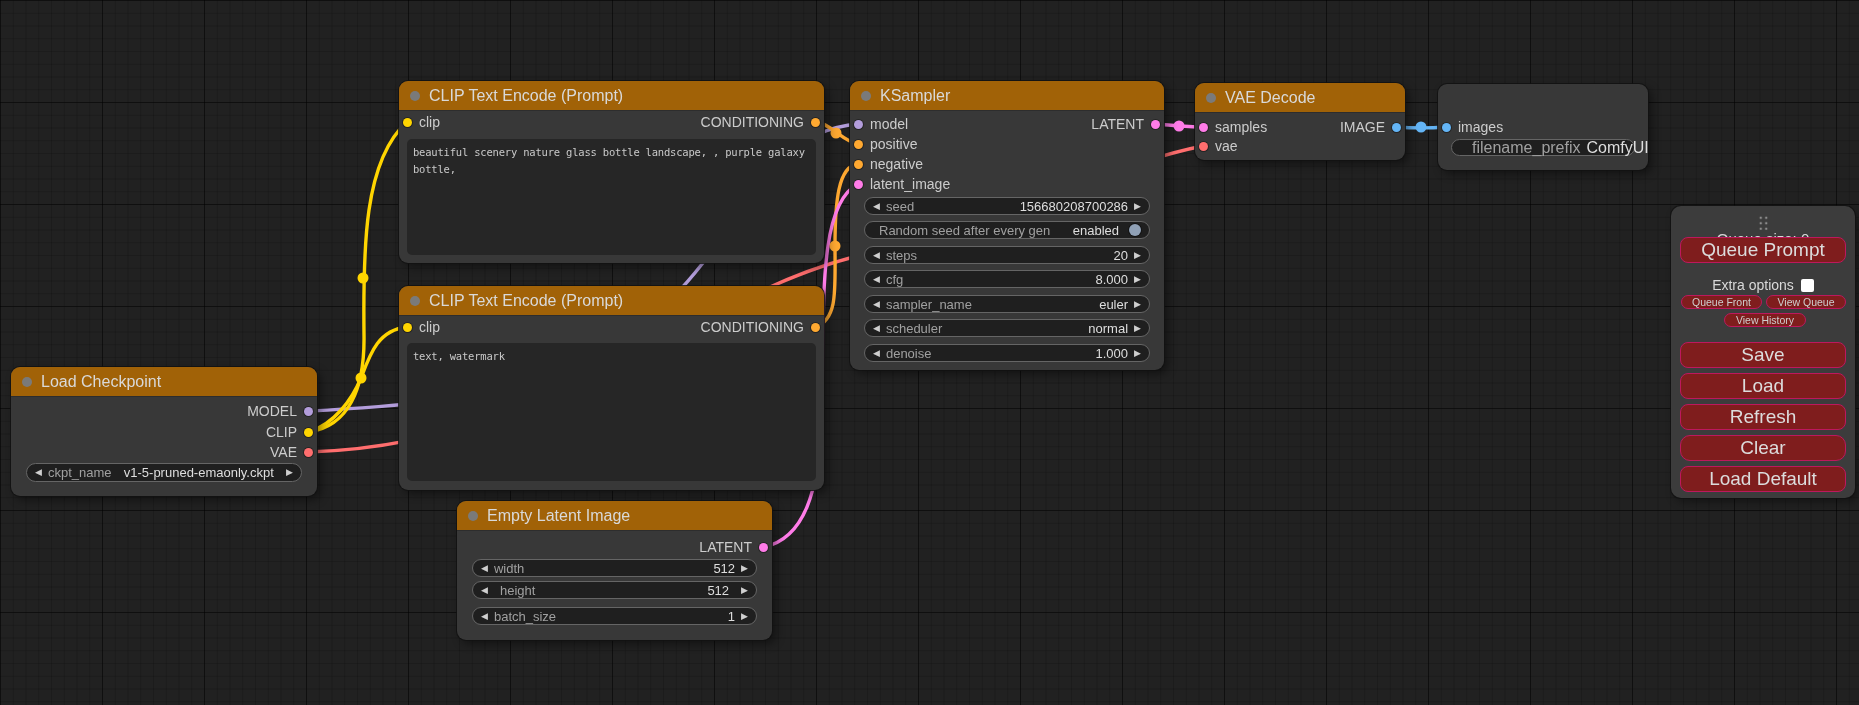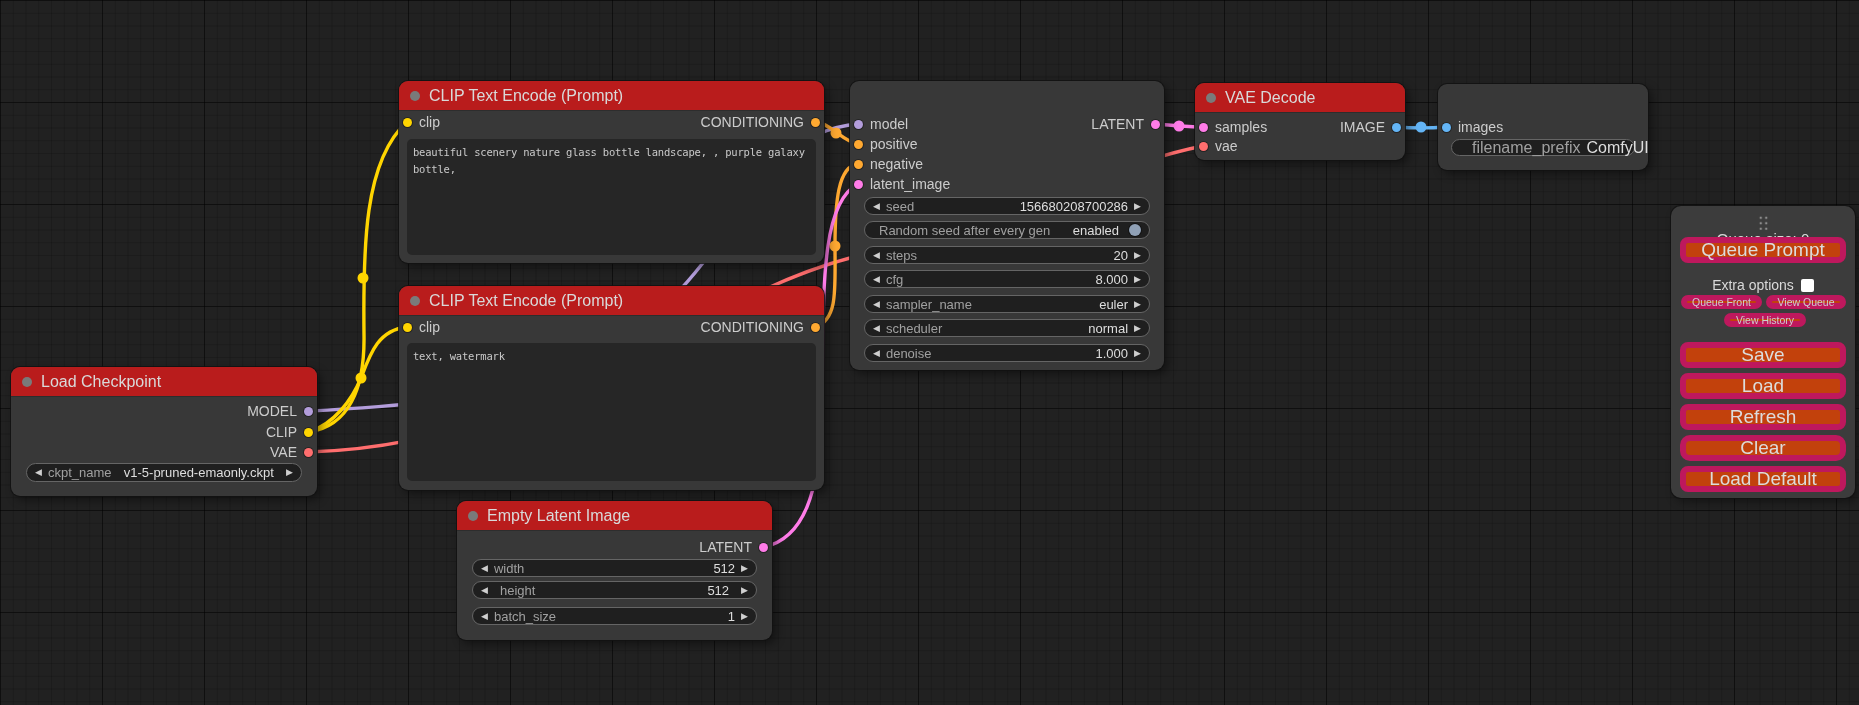--- a/index.html
+++ b/index.html
@@ -9,21 +9,21 @@
       linear-gradient(to right, rgba(0,0,0,.45) 1px, transparent 1px),
       linear-gradient(to bottom, rgba(0,0,0,.45) 1px, transparent 1px),
       linear-gradient(to right, rgba(0,0,0,.16) 1px, transparent 1px),
       linear-gradient(to bottom, rgba(0,0,0,.16) 1px, transparent 1px);
     background-size:102px 102px,102px 102px,12.75px 12.75px,12.75px 12.75px;}
   svg.wires{position:absolute;left:0;top:0;}
   svg.wires path{fill:none;stroke-width:3.4px;stroke-linecap:round;}
 
   .node{position:absolute;background:#383838;border-radius:9px;
     box-shadow:0 0 0 1px rgba(18,18,18,.85), 4px 4px 10px rgba(0,0,0,.45);}
-  .node-title{position:absolute;left:0;right:0;top:0;height:30px;background:#b91c1c;
+  .node-title{position:absolute;left:0;right:0;top:0;height:30px;background:#a16207;
     border-radius:9px 9px 0 0;display:flex;align-items:center;gap:9px;padding:0 11px;
     box-sizing:border-box;color:#d9d9d9;font-size:16px;border-bottom:1px solid #2d2d2d;}
   .tdot{width:10px;height:10px;border-radius:50%;background:#7a7a7a;flex:none;}
   .slot{position:absolute;height:18px;display:flex;align-items:center;gap:7px;color:#cccccc;font-size:14px;white-space:nowrap;}
   .slot.in{left:4px;}
   .slot.out{right:4px;flex-direction:row-reverse;}
   .sdot{width:9px;height:9px;border-radius:50%;flex:none;box-shadow:0 0 0 1px rgba(0,0,0,.35);}
   .widget{position:absolute;background:#1f1f1f;border:1px solid #656565;border-radius:10px;
     display:flex;align-items:center;box-sizing:border-box;font-size:13px;padding:0 8px;gap:6px;color:#c6c6c6;}
   .widget .lbl{color:#a0a0a0;}
@@ -38,21 +38,21 @@
     color:#c9c9c9;white-space:pre-wrap;overflow:hidden;}
 
   .panel{position:absolute;left:1671px;top:206px;width:184px;height:292px;background:#3c3c3c;border-radius:10px;
     box-shadow:0 0 0 1px rgba(18,18,18,.8),4px 4px 10px rgba(0,0,0,.4);}
   .panel-header{position:absolute;top:9px;left:9px;right:9px;height:18px;display:flex;align-items:center;flex-direction:column;}
   .drag{width:11px;height:15px;background-image:radial-gradient(#8d8d8d 1.2px, transparent 1.5px);
     background-size:5.5px 5.5px;background-position:0 0;flex:none;}
   .qsize{flex:1;text-align:center;color:#d9d9d9;font-size:15px;}
   .gear{font-size:17px;line-height:1;flex:none;}
   .gear::before{content:"⚙";}
-  .btn{position:absolute;left:9px;width:166px;height:26px;background:#c2410c;border:6px solid #be185d;
+  .btn{position:absolute;left:9px;width:166px;height:26px;background:#7f1d1d;border:1px solid #be185d;
     border-radius:8px;color:#dcdcdc;font-size:19px;display:flex;align-items:center;justify-content:center;
     box-sizing:border-box;cursor:pointer;}
   .btn.small{height:14px;font-size:10.5px;border-radius:8px;color:#cfcfcf;}
   .extra{position:absolute;top:71px;left:0;right:0;display:flex;align-items:center;justify-content:center;gap:7px;
     color:#d9d9d9;font-size:14px;}
   .checkbox{width:13px;height:13px;background:#ffffff;border-radius:2px;flex:none;}
 </style>
 </head>
 <body>
 
@@ -127,20 +127,24 @@
     <span>clip</span>
   </div>
   <div class="slot out" style="top:32px;">
     <span class="sdot" style="background: rgb(255, 169, 49);"></span>
     <span>CONDITIONING</span>
   </div>
   <div class="prompt" style="left:8px;top:57px;width:409px;height:138px;">text, watermark</div>
 </div>
 
 <div class="node" style="left:850px;top:81px;width:314px;height:289px;">
+  <div class="node-title">
+    <span class="tdot"></span>
+    <span>KSampler</span>
+  </div>
   <div class="slot in" style="top:34px;">
     <span class="sdot" style="background: rgb(179, 157, 219);"></span>
     <span>model</span>
   </div>
   <div class="slot out" style="top:34px;">
     <span class="sdot" style="background: rgb(255, 124, 232);"></span>
     <span>LATENT</span>
   </div>
   <div class="slot in" style="top:54px;">
     <span class="sdot" style="background: rgb(255, 169, 49);"></span>

